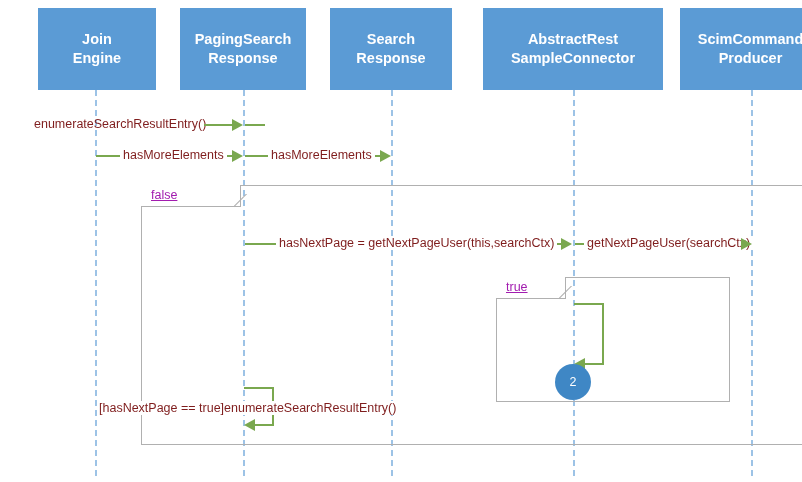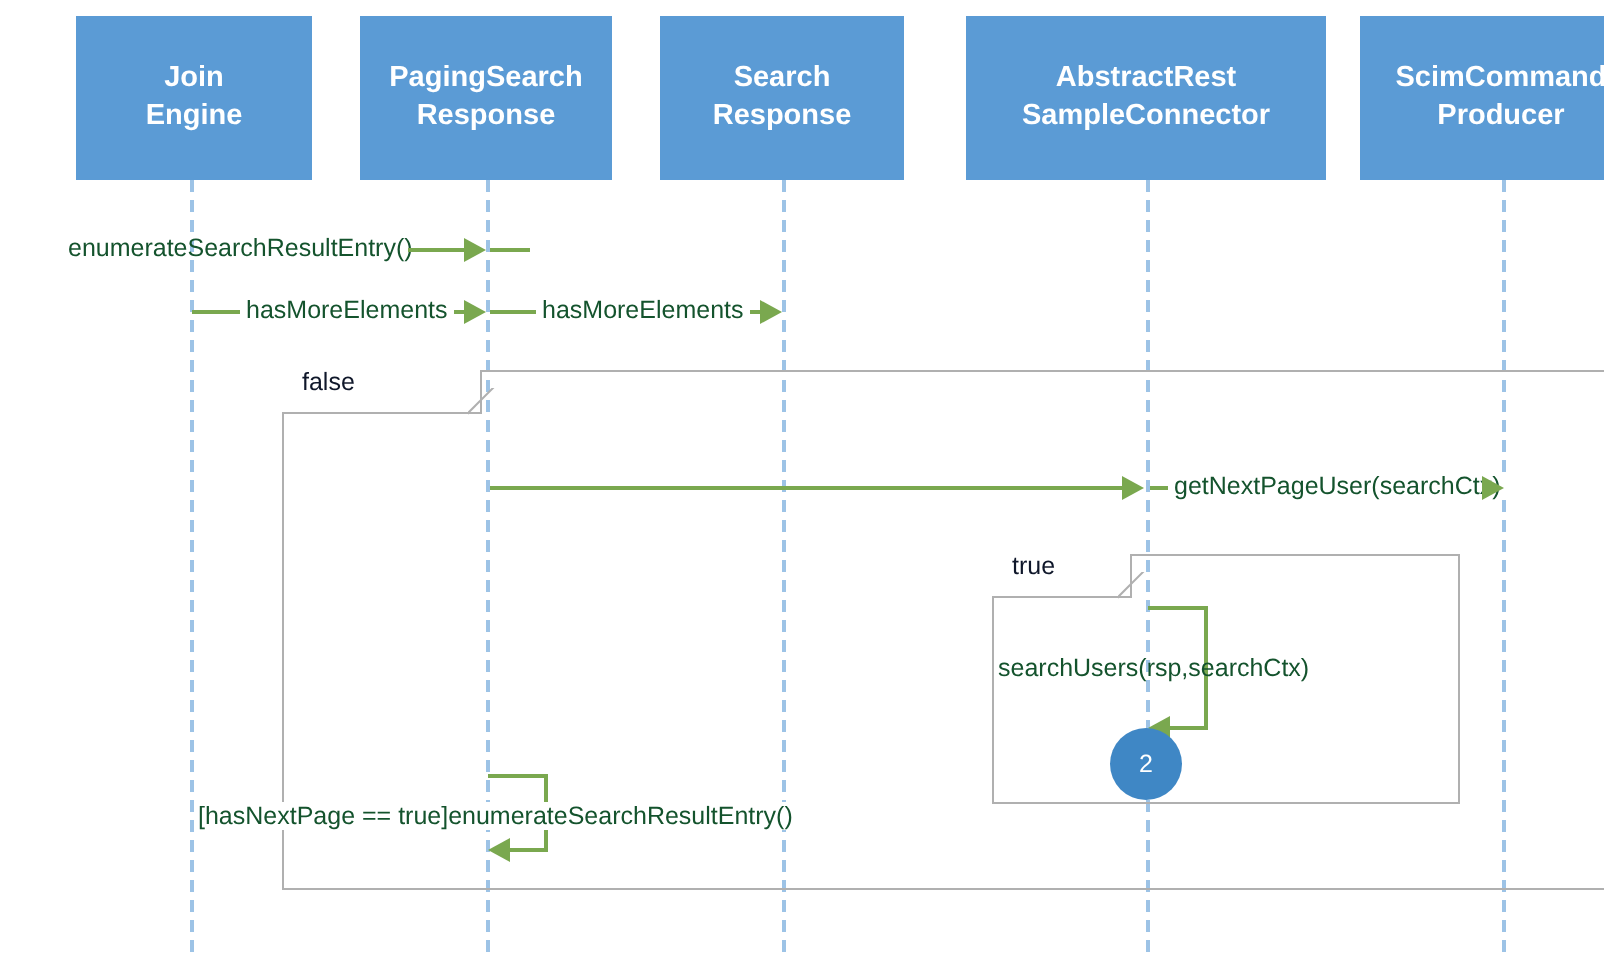--- a/index.html
+++ b/index.html
@@ -48,26 +48,27 @@
     box-sizing: border-box;
     border: 1px solid #b0b0b0;
     background: transparent;
   }
   .frag-tab {
     position: absolute;
     box-sizing: border-box;
     border-right: 1px solid #b0b0b0;
     border-bottom: 1px solid #b0b0b0;
     background: #ffffff;
-    color: #0f172a;
+    color: #a21caf;
     font-size: 12.5px;
     line-height: 1;
     display: flex;
-    align-items: flex-start;
+    align-items: center;
     padding-left: 10px;
+    text-decoration: underline;
   }
   .frag-tab-corner {
     position: absolute;
     width: 14px;
     height: 14px;
     overflow: hidden;
   }
   .frag-tab-corner::before {
     content: "";
     position: absolute;
@@ -101,21 +102,21 @@
   .arrow-left {
     position: absolute;
     width: 0;
     height: 0;
     border-top: 6px solid transparent;
     border-bottom: 6px solid transparent;
     border-right: 11px solid #7aa84f;
   }
   .msg-label {
     position: absolute;
-    color: #14532d;
+    color: #7f1d1d;
     font-size: 12.5px;
     line-height: 14px;
     white-space: nowrap;
     background: transparent;
   }
   
   .badge {
     position: absolute;
     border-radius: 50%;
     background: #3f87c5;
@@ -179,31 +180,31 @@
   <div class="msg-line" style="left:68px; top:155px; width:137px;"></div>
   <div class="msg-label" style="left:92px; top:148px; background:#ffffff; padding:0 3px;">hasMoreElements</div>
   <div class="arrow-right" style="left:204px; top:150px;"></div>
 
   <div class="msg-line" style="left:217px; top:155px; width:136px;"></div>
   <div class="msg-label" style="left:240px; top:148px; background:#ffffff; padding:0 3px;">hasMoreElements</div>
   <div class="arrow-right" style="left:352px; top:150px;"></div>
 
 
   <div class="msg-line" style="left:217px; top:243px; width:317px;"></div>
+  <div class="msg-label" style="left:248px; top:236px; background:#ffffff; padding:0 3px;">hasNextPage = getNextPageUser(this,searchCtx)</div>
   <div class="arrow-right" style="left:533px; top:238px;"></div>
 
   <div class="msg-line" style="left:547px; top:243px; width:176px;"></div>
   <div class="msg-label" style="left:556px; top:236px; background:#ffffff; padding:0 3px;">getNextPageUser(searchCtx)</div>
   <div class="arrow-right" style="left:713px; top:238px;"></div>
 
   <div class="msg-line" style="left:546px; top:303px; width:30px;"></div>
   <div class="msg-line-v" style="left:574px; top:303px; height:62px;"></div>
   <div class="msg-line" style="left:556px; top:363px; width:20px;"></div>
   <div class="arrow-left" style="left:546px; top:358px;"></div>
-  <div class="msg-label" style="left:471px; top:327px;">searchUsers(rsp,searchCtx)</div>
 
   <div class="badge" style="left:527px; top:364px; width:36px; height:36px;">
     <span>2</span>
   </div>
 
   <div class="msg-line" style="left:216px; top:387px; width:30px;"></div>
   <div class="msg-line-v" style="left:244px; top:387px; height:39px;"></div>
   <div class="msg-line" style="left:226px; top:424px; width:20px;"></div>
   <div class="arrow-left" style="left:216px; top:419px;"></div>
   <div class="msg-label" style="left:69px; top:401px; background:#ffffff; padding:0 2px;">[hasNextPage == true]enumerateSearchResultEntry()</div>

